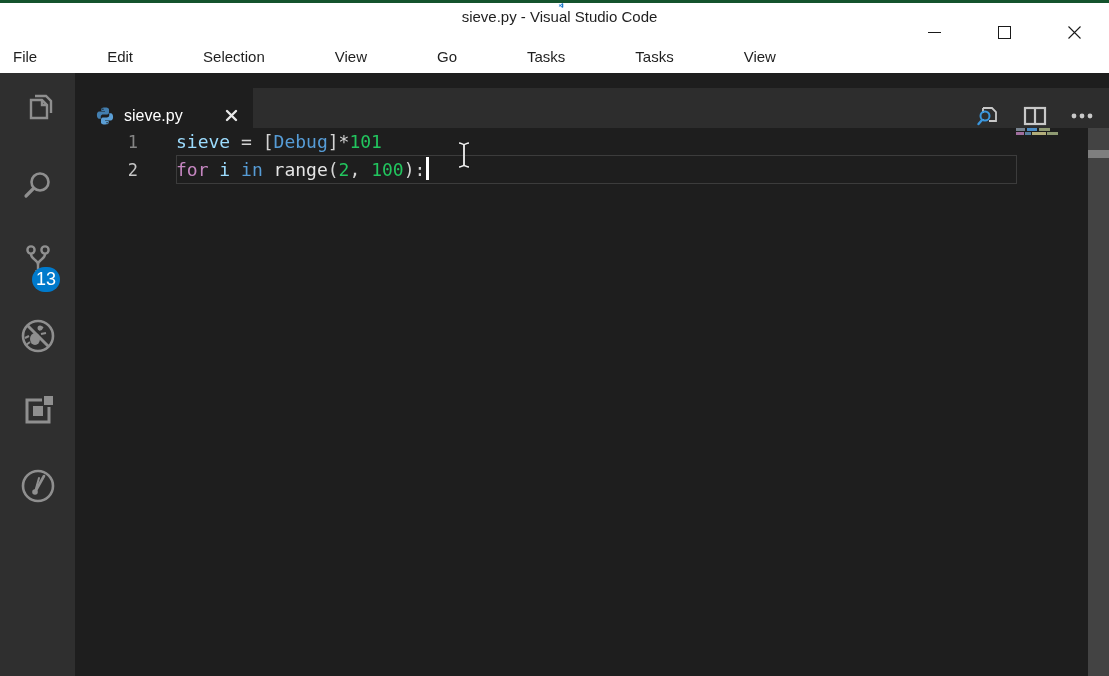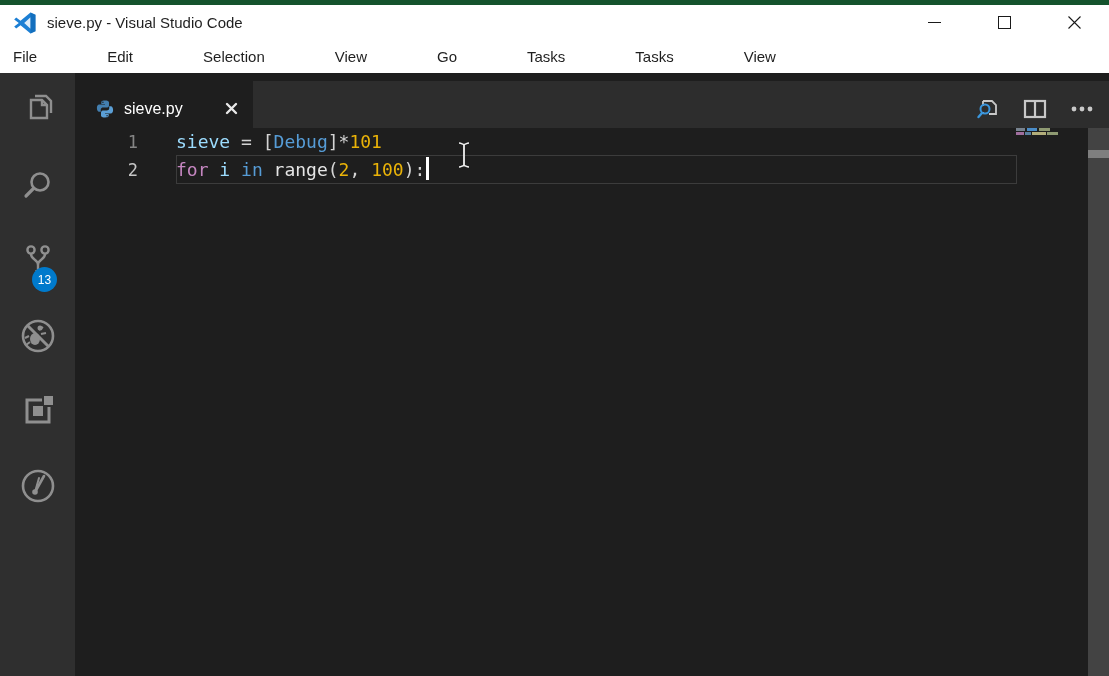--- a/index.html
+++ b/index.html
@@ -2,48 +2,48 @@
 <html><head>
 <meta charset="utf-8">
 <style>
   * { margin:0; padding:0; box-sizing:border-box; }
   html,body { width:1109px; height:676px; overflow:hidden; background:#1e1e1e;
               font-family:"Liberation Sans", sans-serif; }
   .window { position:relative; width:1109px; height:676px; }
 
   
   .titlebar { position:absolute; top:0; left:0; width:1109px; height:40px;
-              background:#ffffff; border-top:5px solid #14532d;
-              display:flex; align-items:center; }
+              background:#ffffff; border-top:3px solid #14532d;
+              display:flex; align-items:center;flex-direction:column; }
   .vscode-logo { width:24px; height:24px; margin-left:13px; }
   .title-text { margin-left:10px; font-size:15px; color:#1f1f1f; }
   .win-controls { margin-left:auto; display:flex; height:100%; }
   .win-btn { width:70px; height:100%; display:flex; align-items:center; justify-content:center; cursor:default; }
   .glyph-min { width:13px; height:1px; background:#1a1a1a; }
   .glyph-max { width:13px; height:13px; border:1px solid #1a1a1a; }
 
   
   .menubar { position:absolute; top:40px; left:0; width:1109px; height:33px;
              background:#ffffff; display:flex; align-items:center; padding-left:2px;gap:48px; }
   .menu-item { font-size:15px; color:#1f1f1f; padding:4px 11px; }
 
   
   .main { position:absolute; top:73px; left:0; width:1109px; height:603px; display:flex; }
 
   
   .activitybar { width:75px; height:100%; background:#2f2f2f; display:flex; flex-direction:column; }
   .act-item { position:relative; width:75px; height:75px; display:flex; align-items:center; justify-content:center; }
   .act-item svg { width:40px; height:40px; }
   .badge { position:absolute; left:32px; top:44px; min-width:25px; height:25px; border-radius:13px;
-           background:#007acc; color:#ffffff; font-size:12px; display:flex; align-items:center;
+           background:#007acc; color:#ffffff; font-size:18px; display:flex; align-items:center;
            justify-content:center; padding:0 4px; }
 
   
   .editor-group { position:relative; flex:1; height:100%; background:#1e1e1e; }
-  .tabbar { position:absolute; top:8px; left:0; right:0; height:55px; background:#2d2d2d; display:flex; }
+  .tabbar { position:absolute; top:15px; left:0; right:0; height:55px; background:#2d2d2d; display:flex; }
   .tab { width:178px; height:100%; background:#1e1e1e; display:flex; align-items:center; padding:0 12px 0 20px; }
   .tab-icon { width:20px; height:20px; }
   .tab-label { margin-left:9px; font-size:16px; color:#ffffff; }
   .tab-close { margin-left:auto; display:flex; align-items:center; justify-content:center; width:20px; height:20px; }
   .editor-actions { margin-left:auto; display:flex; align-items:center; gap:21px; padding-right:14px; }
   .editor-actions .ea { width:26px; height:26px; display:flex; align-items:center; justify-content:center; }
 
   
   .editor { position:absolute; top:55px; left:0; right:0; bottom:0; background:#1e1e1e; overflow:hidden; }
   .current-line-box { position:absolute; left:101px; top:27px; width:841px; height:29px;
@@ -66,21 +66,21 @@
   .scroll-thumb { position:absolute; top:22px; left:0; width:21px; height:8px; background:#7f7f7f; }
 
   
   .ibeam { position:absolute; left:381px; top:13px; pointer-events:none; }
 </style>
 <style>.tk-variable{color:#9CDCFE;}
 .tk-plain{color:#D4D4D4;}
 .tk-keyword{color:#C586C0;}
 .tk-keyword-op{color:#569CD6;}
 .tk-function{color:#e5e5e5;}
-.tk-number{color:#eab308;text-align:right;}
+.tk-number{color:#22c55e;text-align:right;}
 </style></head>
 <body>
 
 <div class="window">
 
   <div class="titlebar">
     <svg class="vscode-logo" viewBox="0 0 24 24">
       <polygon points="17.5,1.5 22.5,3.8 22.5,20.2 17.5,22.5 7.5,14.2 3.2,17.6 1.2,15.6 5.8,12 1.2,8.4 3.2,6.4 7.5,9.8" fill="#1c7fd4"></polygon>
       <polygon points="17.5,6.2 11.2,12 17.5,17.8" fill="#ffffff" opacity="0.85"></polygon>
       <polygon points="17.5,1.5 22.5,3.8 22.5,20.2 17.5,22.5" fill="#0d63ab" opacity="0.55"></polygon>

